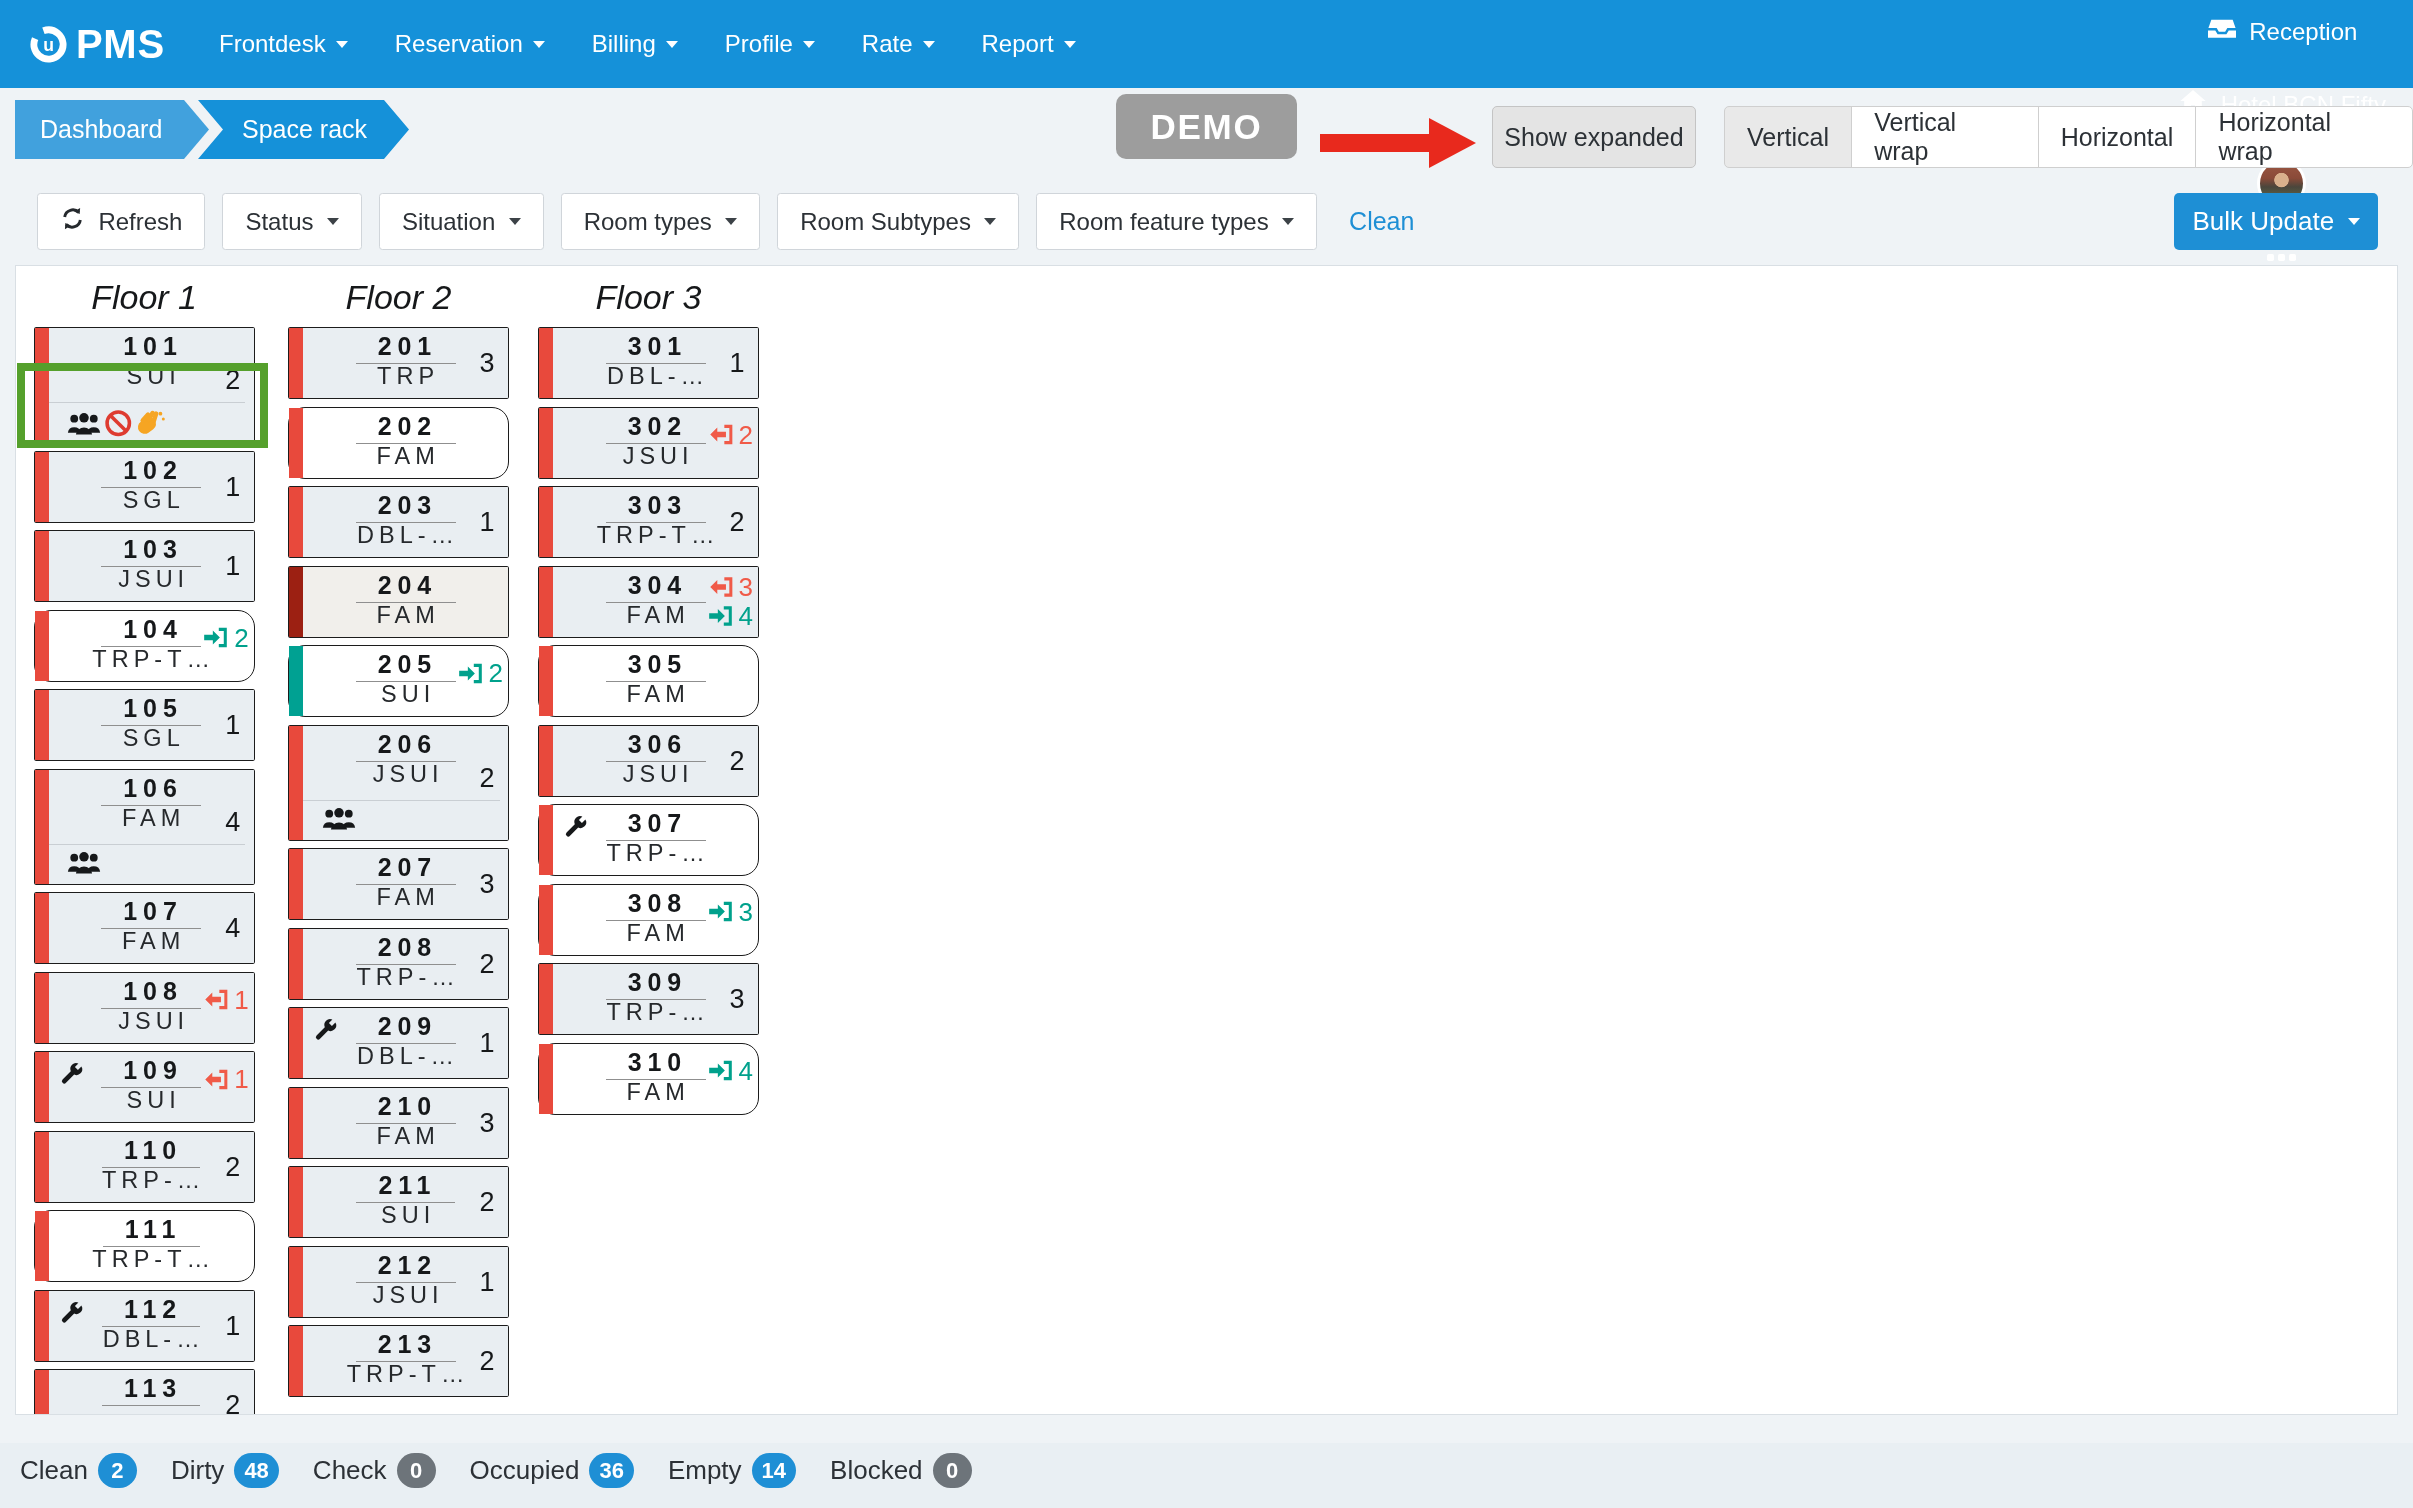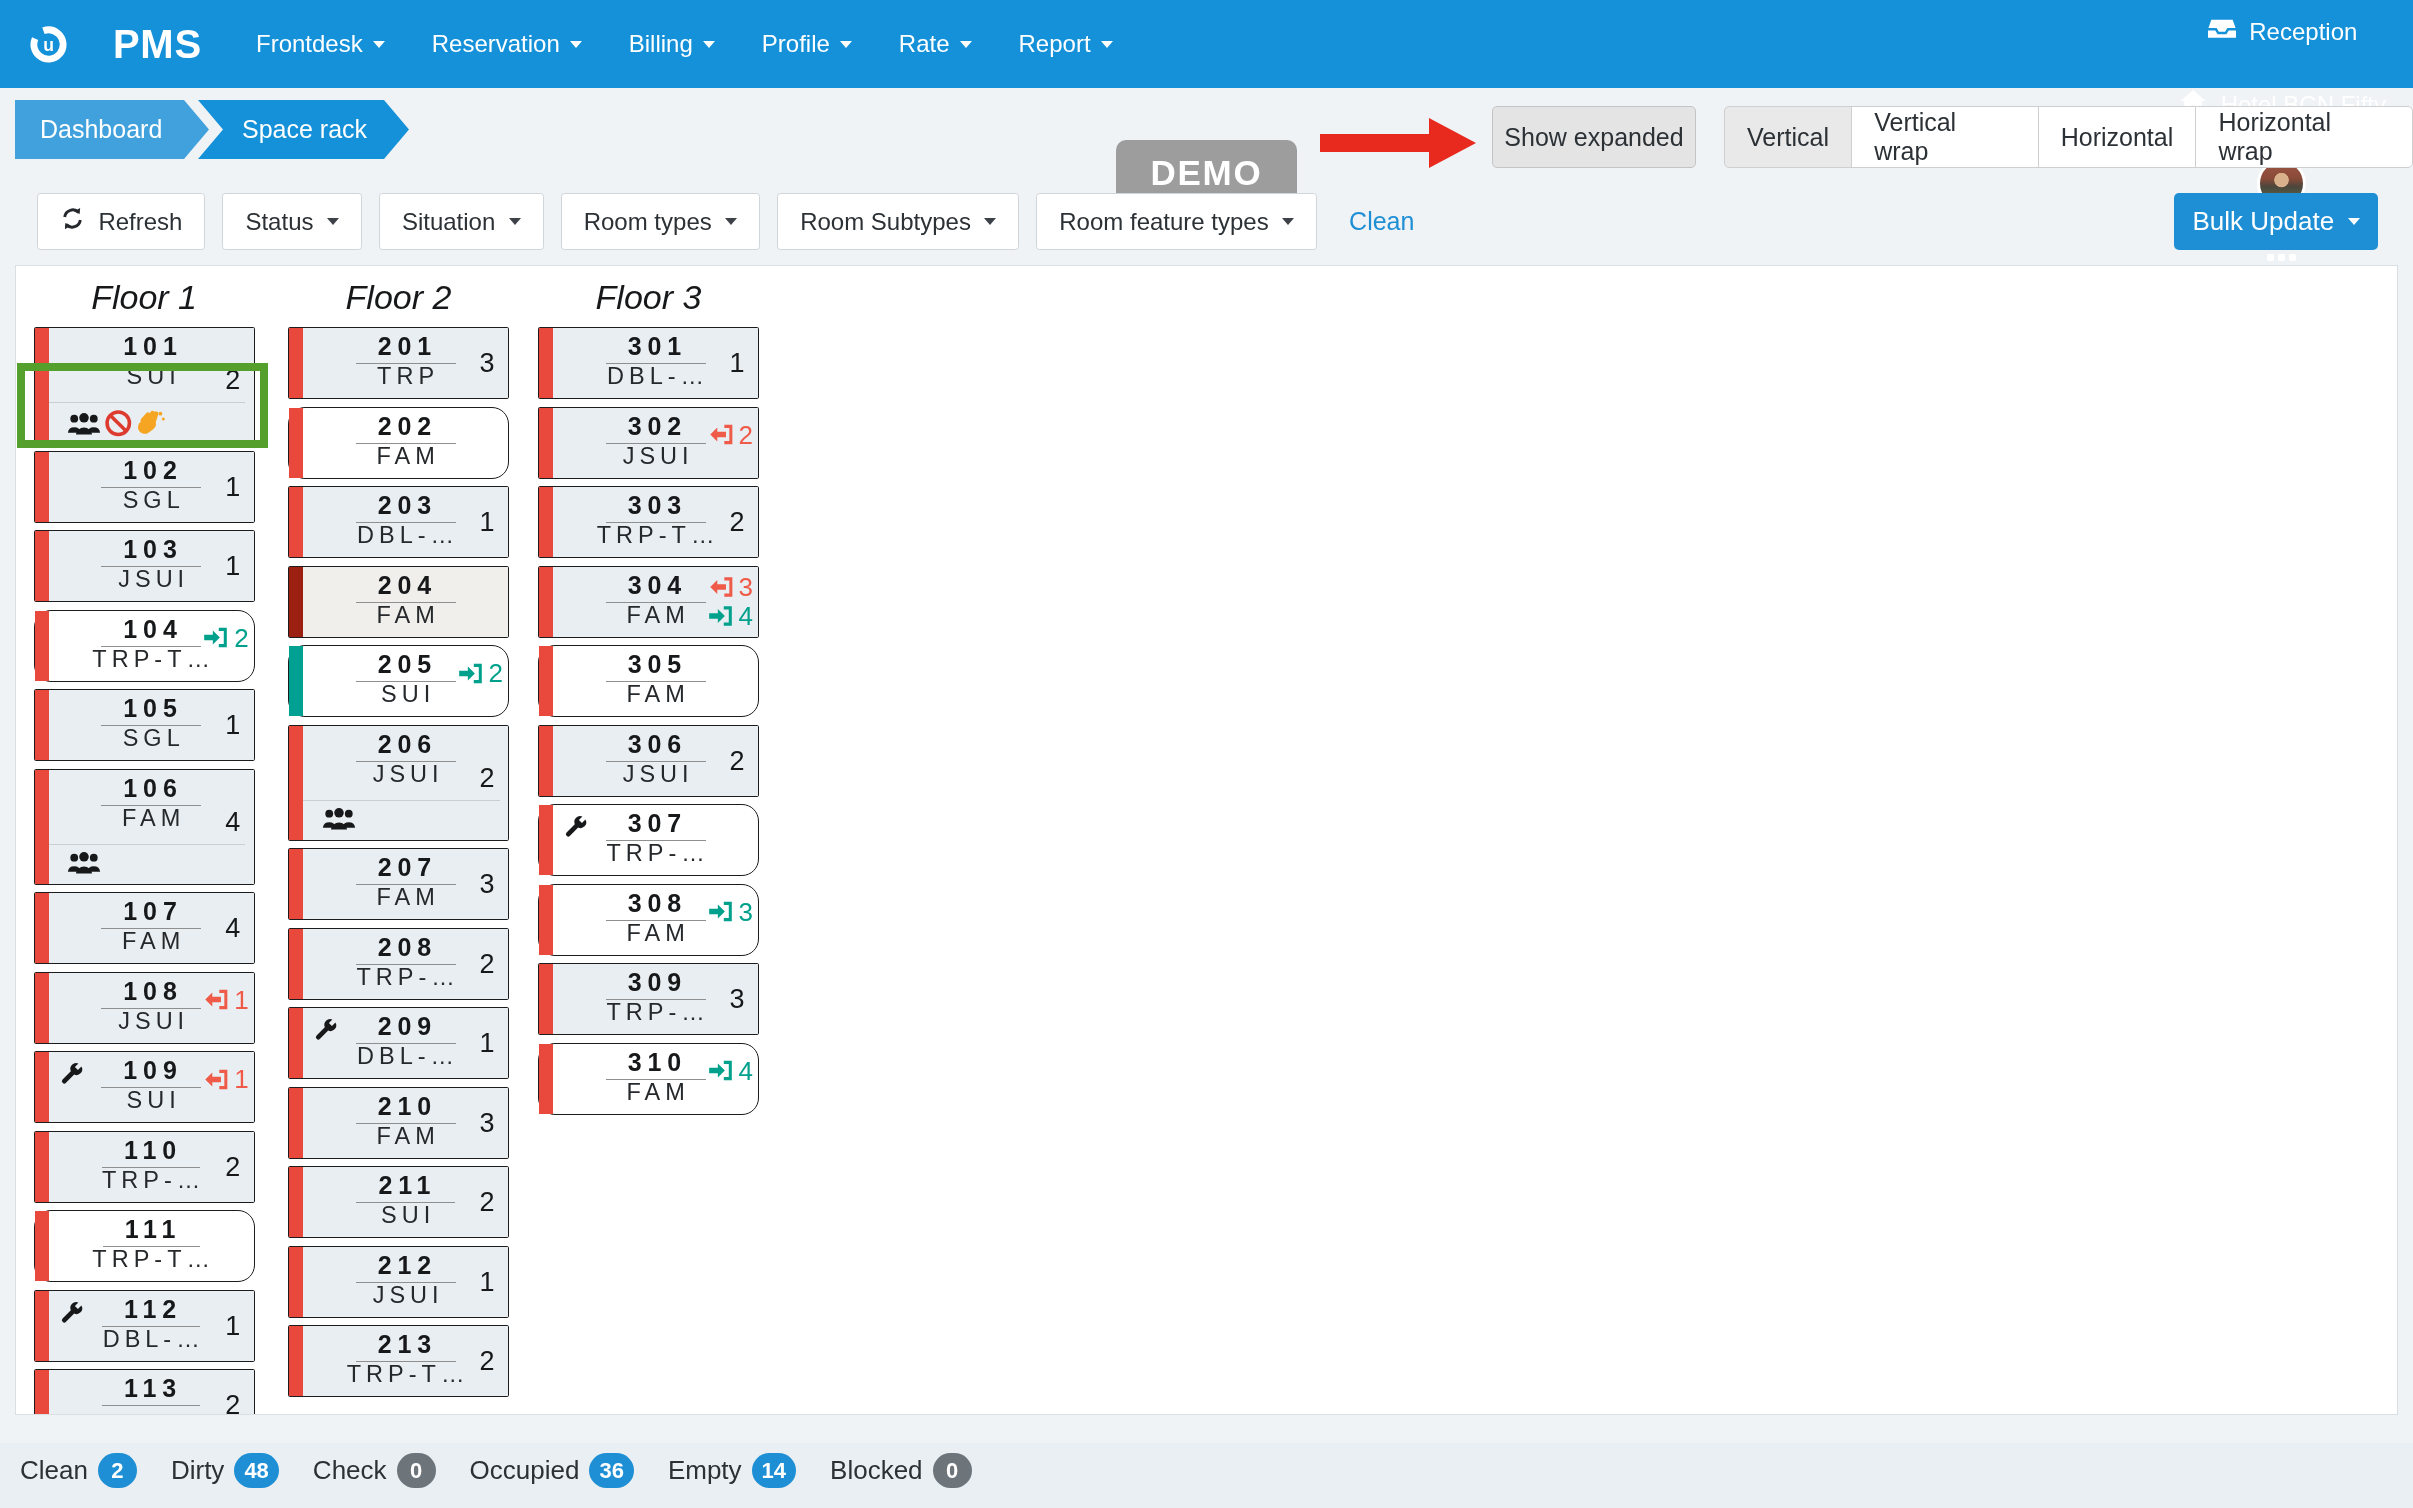--- a/index.html
+++ b/index.html
@@ -3,41 +3,41 @@
 <meta charset="utf-8">
 <style>
   * { margin:0; padding:0; box-sizing:border-box; }
   html,body { width:2413px; height:1508px; }
   body { font-family:"Liberation Sans","DejaVu Sans",sans-serif; background:#eff3f6; position:relative; overflow:hidden; }
 
   
   .navbar { position:absolute; left:0; top:0; width:2413px; height:88px; background:#1591d9; display:flex; align-items:center; }
   .logo { display:flex; align-items:center; gap:8.4px; margin-left:28.5px; }
   .logo-ring { width:39px; height:39px; position:relative; }
-  .logo-text { color:#fff; font-size:40px; font-weight:bold; letter-spacing:0.8px;margin-left:37px; }
+  .logo-text { color:#fff; font-size:40px; font-weight:bold; letter-spacing:0.8px; }
   .nav-menu { display:flex; align-items:center; gap:47px; margin-left:54px; }
   .nav-item { color:#fff; font-size:24px; display:flex; align-items:center; gap:10px; cursor:pointer; }
   .caret-w { width:0; height:0; border-left:6.7px solid transparent; border-right:6.7px solid transparent; border-top:7.5px solid #fff; display:inline-block; }
   .nav-right { margin-left:auto; display:flex; align-items:center; gap:35px; padding-right:27px;flex-direction:column; }
   .nav-ico { display:flex; align-items:center; gap:11.7px; color:#fff; font-size:24px; cursor:pointer; }
   .bell-wrap { position:relative; }
   .notif-badge { position:absolute; top:-13.4px; left:13.4px; background:#e8483c; color:#fff; font-size:18.4px; font-weight:bold; border-radius:15px; padding:2.5px 10px; }
   .avatar { width:49px; height:49px; border-radius:50%; border:3.4px solid #fff;
     background: radial-gradient(circle at 50% 42%, #d9b08c 0 21%, rgba(0,0,0,0) 23%),
                 linear-gradient(180deg,#9a5743 0%, #8a4a38 38%, #4a463c 58%, #68774f 100%); }
   .grid-ico { display:grid; grid-template-columns:repeat(3,7.5px); grid-template-rows:repeat(3,7.5px); gap:3.4px; }
   .grid-ico i { background:#fff; border-radius:1.7px; }
 
   
   .bc { position:absolute; top:100px; height:59px; color:#fff; font-size:25px; display:flex; align-items:center; }
   .bc1 { left:15px; width:194px; background:#41a1dd; clip-path:polygon(0 0,169px 0,194px 50%,169px 100%,0 100%); padding-left:25px; }
   .bc2 { left:198px; width:211px; background:#1591d9; clip-path:polygon(0 0,186px 0,211px 50%,186px 100%,0 100%,25px 50%); padding-left:44px; }
 
   
-  .demo-badge { position:absolute; left:1116px; top:94px; width:181px; height:65px; background:#9d9d9d; border-radius:10px; color:#fff; font-size:35px; font-weight:bold; display:flex; align-items:center; justify-content:center; letter-spacing:1.7px;margin-top:46px; }
+  .demo-badge { position:absolute; left:1116px; top:94px; width:181px; height:65px; background:#9d9d9d; border-radius:10px; color:#fff; font-size:35px; font-weight:bold; display:flex; align-items:center; justify-content:center; letter-spacing:1.7px; }
   .red-arrow { position:absolute; left:1320px; top:118px; width:156px; height:50px; }
   .red-arrow .shaft { position:absolute; left:0; top:16px; width:111px; height:18.4px; background:#e8291d; }
   .red-arrow .head { position:absolute; right:0; top:0; width:0; height:0; border-top:25px solid transparent; border-bottom:25px solid transparent; border-left:47px solid #e8291d; }
   .green-box { position:absolute; left:17px; top:363px; width:251px; height:85px; border:8.4px solid #55a02c; z-index:6; }
 
   
   .btn-expanded { position:absolute; left:1492px; top:106px; width:204px; height:62px; background:#e4e4e4; border:0.8px solid #c4c4c4; border-radius:5px; font-size:25px; color:#2c3136; display:flex; align-items:center; justify-content:center; cursor:pointer; }
   .mode-group { position:absolute; left:1724px; top:106px; height:62px; display:flex; }
   .mode-btn { height:62px; background:#fff; border:0.8px solid #cfcfcf; margin-left:-0.8px; font-size:25px; color:#2c3136; display:flex; align-items:center; justify-content:center; padding:0 22px; cursor:pointer; }
   .mode-btn.active { background:#e9e9e9; }

